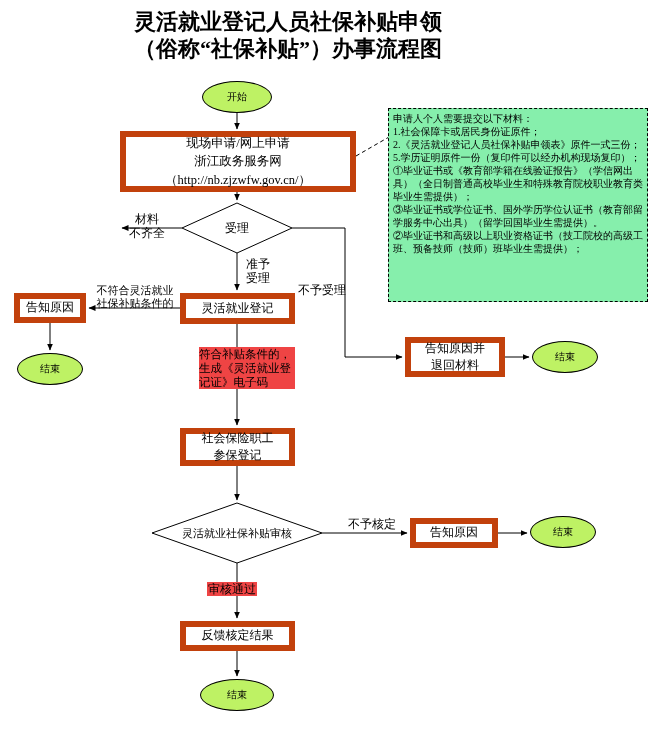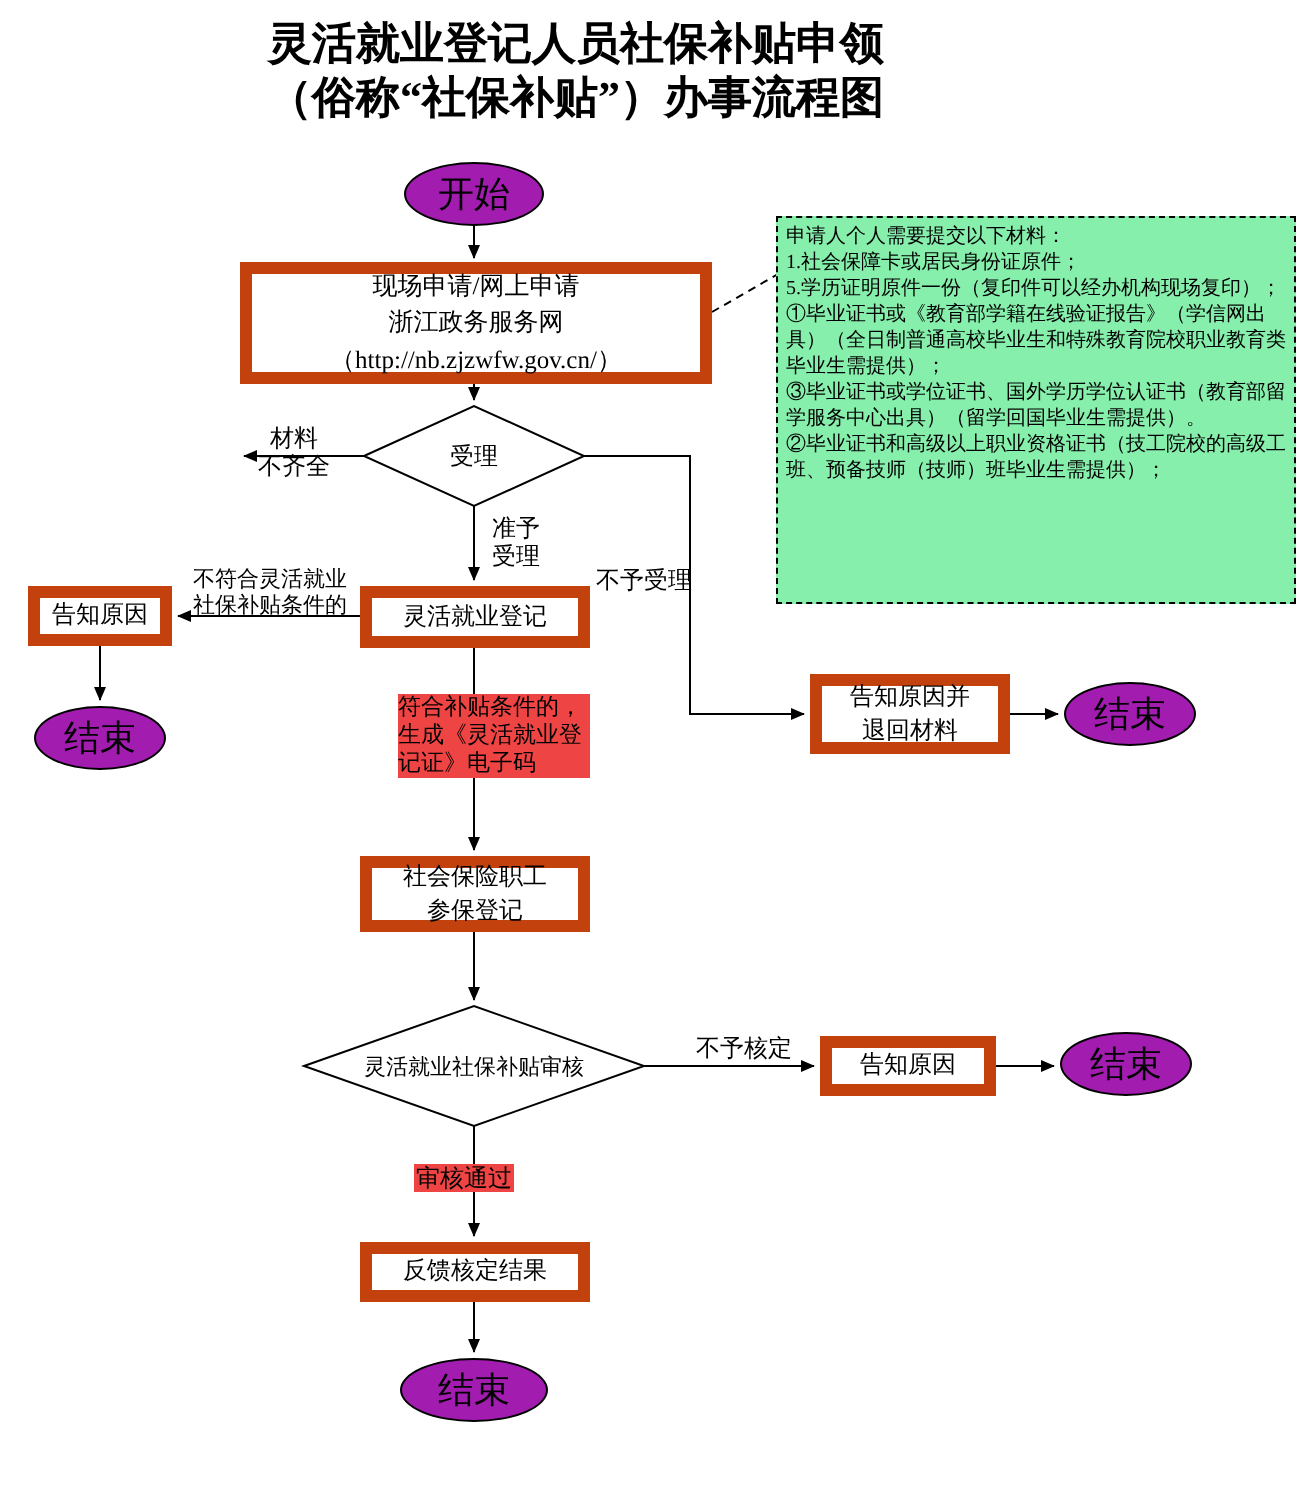--- a/index.html
+++ b/index.html
@@ -9,22 +9,22 @@
     font-family:"Liberation Serif","DejaVu Serif",serif; overflow:hidden;
   }
   .abs { position:absolute;font-family:Liberation Serif, serif; }
   .title { text-align:center; font-weight:bold; font-size:22px; line-height:27px; }
   .rect {
     border:6px solid #c2410c; background:#fff;
     display:flex; align-items:center; justify-content:center;
     text-align:center; font-size:12px; line-height:1.45; white-space:pre-line;
   }
   .ellipse {
-    border:1px solid #000; border-radius:50%; background:#a21caf;
-    display:flex; align-items:center; justify-content:center; font-size:18px;
+    border:1px solid #000; border-radius:50%; background:#bef264;
+    display:flex; align-items:center; justify-content:center; font-size:10px;
   }
   .diamond-label {
     display:flex; align-items:center; justify-content:center;
     text-align:center; font-size:12px;
   }
   .diamond-label.small { font-size:11px; }
   .lbl {
     font-size:12px; line-height:14px; white-space:pre-line; text-align:center;
   }
   .lbl.bg { background:#ef4444; }
@@ -80,20 +80,21 @@
 
   <div class="ellipse abs" style="left:202px;top:81px;width:70px;height:32px">开始</div>
 
   <div class="rect abs" style="left:120px;top:131px;width:236px;height:61px;font-size:12.5px">现场申请/网上申请
 浙江政务服务网
 （http://nb.zjzwfw.gov.cn/）</div>
 
   <div class="notes abs" style="left:388px;top:108px;width:260px;height:194px">
     <div>申请人个人需要提交以下材料：</div>
     <div>1.社会保障卡或居民身份证原件；</div>
+    <div>2.《灵活就业登记人员社保补贴申领表》原件一式三份；</div>
     <div>5.学历证明原件一份（复印件可以经办机构现场复印）；</div>
     <div>①毕业证书或《教育部学籍在线验证报告》（学信网出具）（全日制普通高校毕业生和特殊教育院校职业教育类毕业生需提供）；</div>
     <div>③毕业证书或学位证书、国外学历学位认证书（教育部留学服务中心出具）（留学回国毕业生需提供）。</div>
     <div>②毕业证书和高级以上职业资格证书（技工院校的高级工班、预备技师（技师）班毕业生需提供）；</div>
   </div>
 
   <div class="diamond-label abs" style="left:182px;top:203px;width:110px;height:50px">受理</div>
 
   <div class="lbl abs" style="left:122px;top:212px;width:50px">材料
 不齐全</div>

